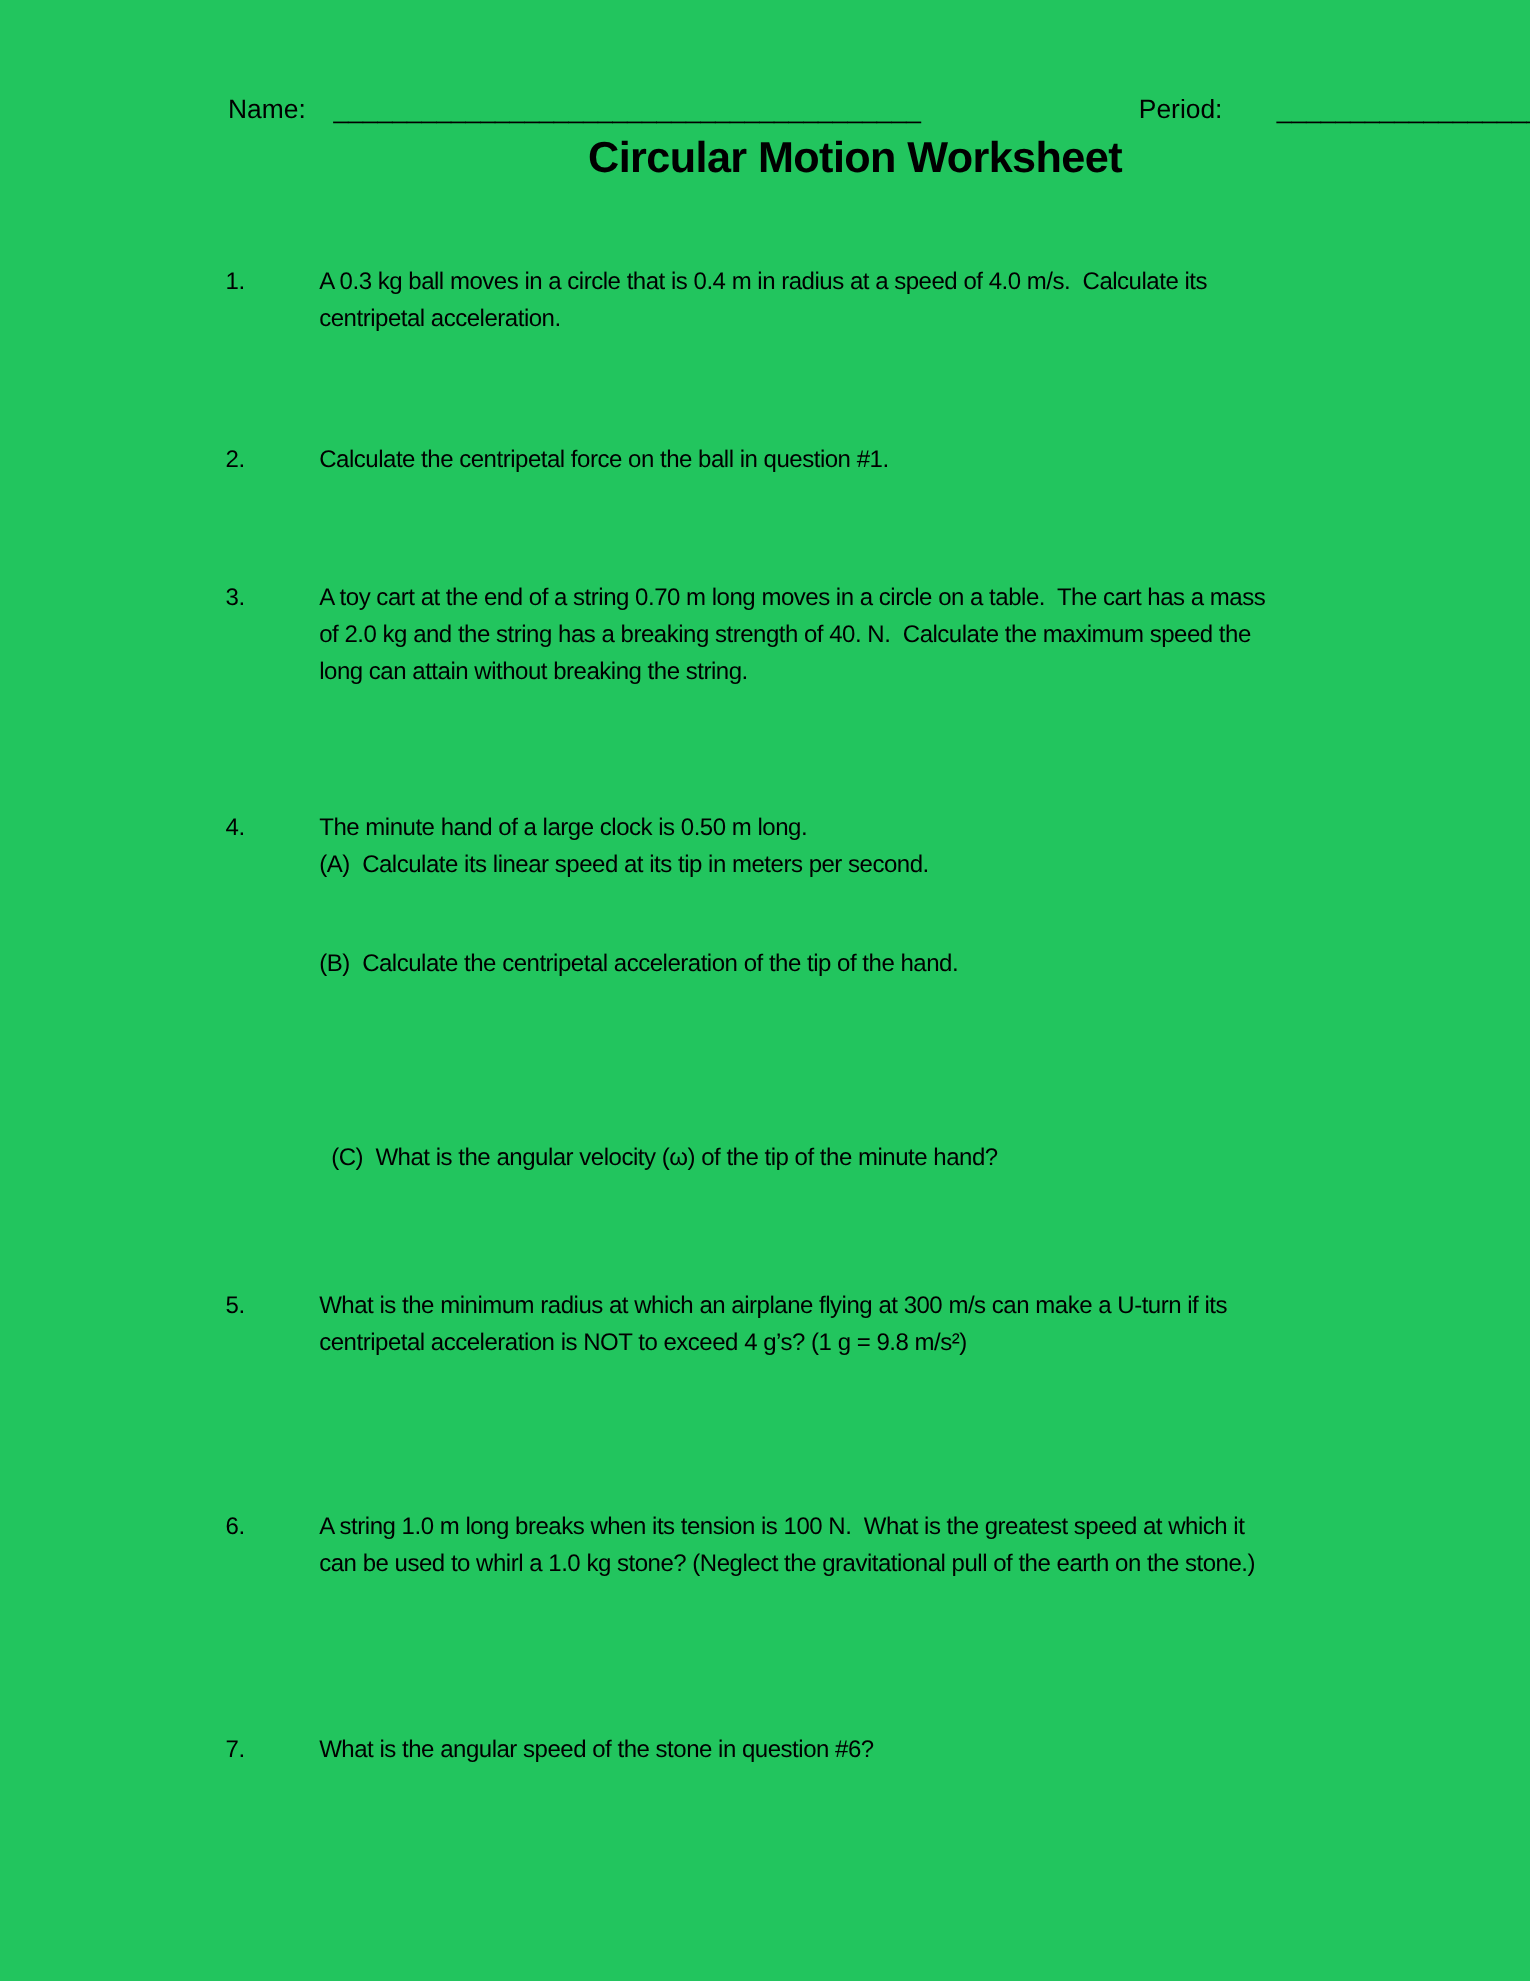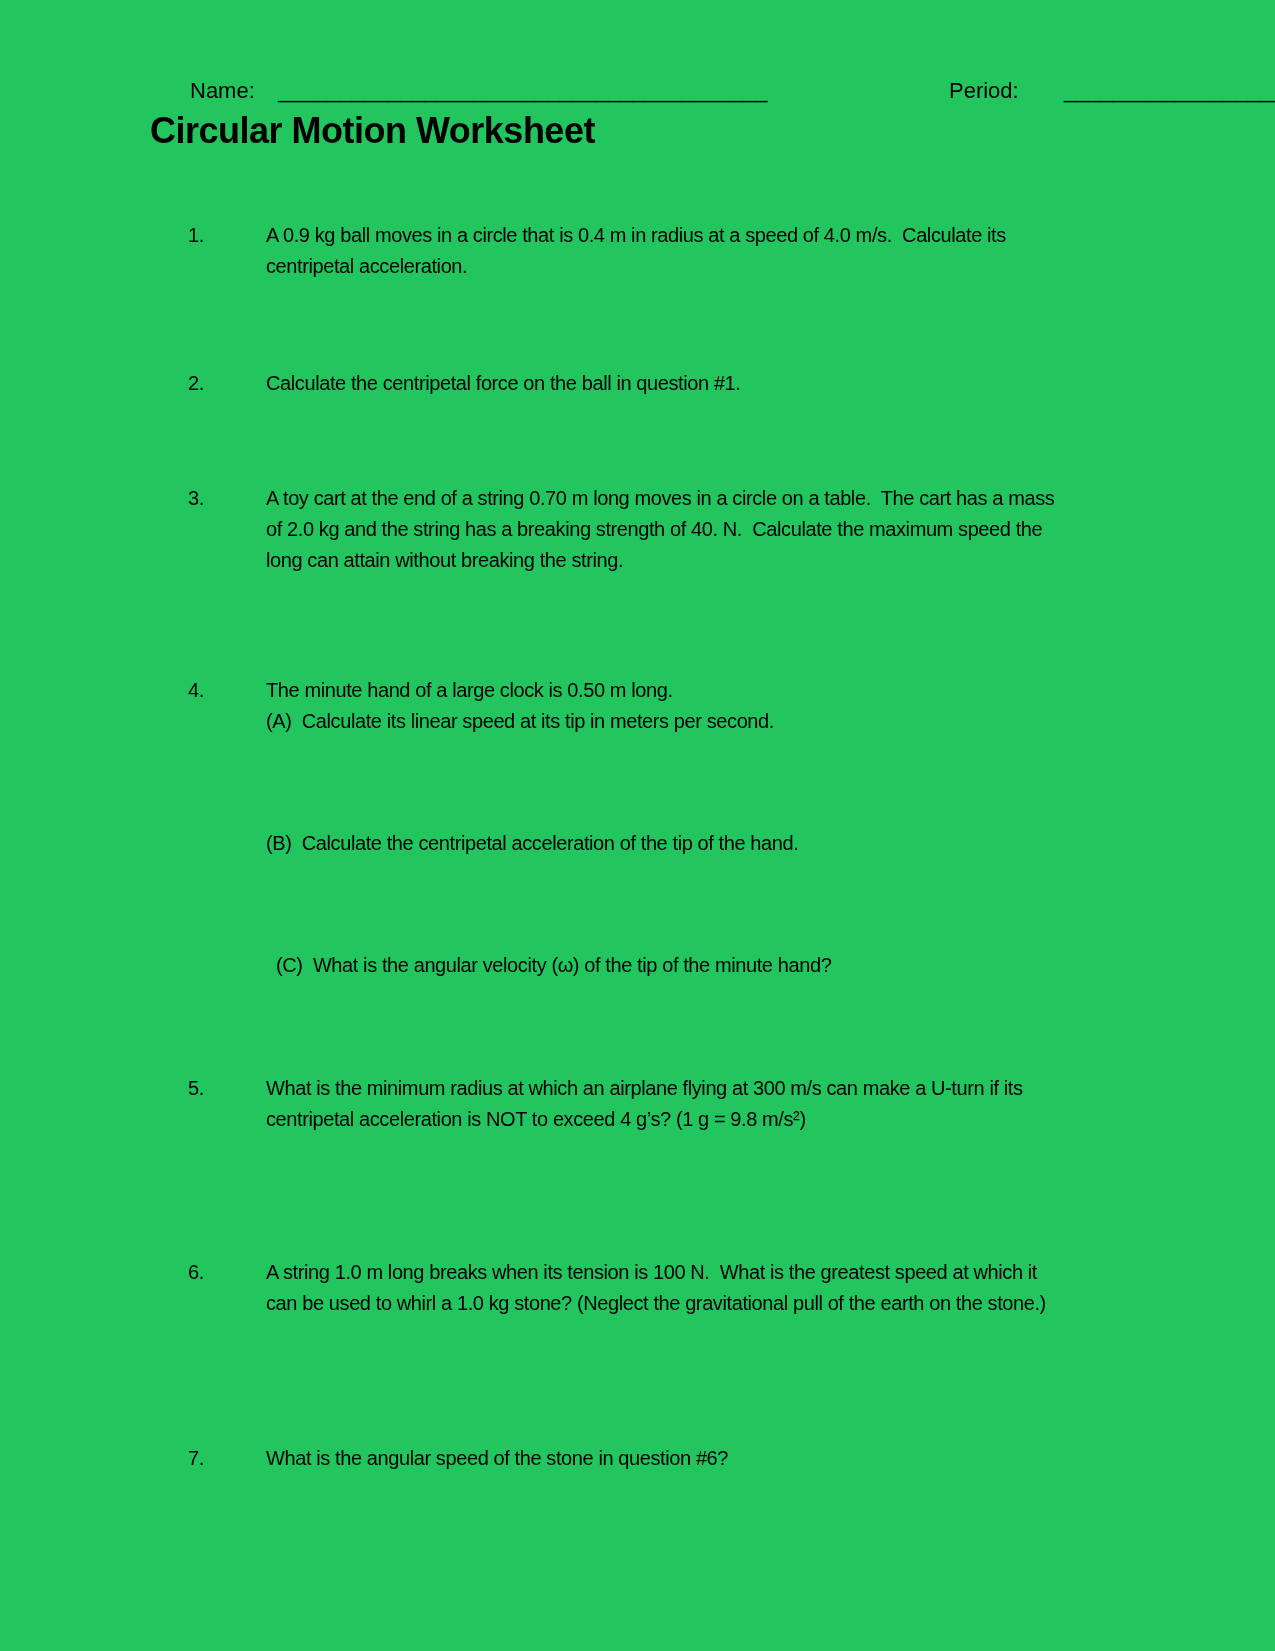--- a/index.html
+++ b/index.html
@@ -31,20 +31,21 @@
   .name-lbl   { left: 190px; }
   .name-blank { left: 278px; }
   .period-lbl { left: 949px; }
   .period-blank { left: 1064px; }
   
   .title {
     position: absolute;
     top: 110px;
     left: 150px;
     width: 1125px;
+    text-align: center;
     font-weight: bold;
     font-size: 36px;
     line-height: 42px;
     letter-spacing: -0.5px;
     white-space: pre;
   }
   
   .q {
     position: absolute;
     left: 188px;
@@ -65,21 +66,21 @@
     position: absolute;
     left: 266px;
     font-size: 20px;
     line-height: 31px;
     letter-spacing: -0.4px;
   }
   .t220  { top: 220px; }
   .t368  { top: 368px; }
   .t483  { top: 483px; }
   .t675  { top: 675px; }
-  .t828  { top: 828px; }
+  .t828  { top: 788px; }
   .t950  { top: 950px; margin-left: 10px; }
   .t1073 { top: 1073px; }
   .t1257 { top: 1257px; }
   .t1443 { top: 1443px; }
 </style>
 </head>
 <body>
 
 <div class="page">
 
@@ -88,21 +89,21 @@
     <span class="blank name-blank">________________________________________</span>
     <span class="lbl period-lbl">Period:</span>
     <span class="blank period-blank">__________________</span>
   </div>
 
   <div class="title">Circular Motion Worksheet</div>
 
   <div class="q t220">
     <div class="qnum">1.</div>
     <div class="qlines">
-      <div class="line">A 0.9 kg ball moves in a circle that is 0.4 m in radius at a speed of 4.0 m/s.  Calculate its</div>
+      <div class="line">A 0.3 kg ball moves in a circle that is 0.4 m in radius at a speed of 4.0 m/s.  Calculate its</div>
       <div class="line">centripetal acceleration.</div>
     </div>
   </div>
 
   <div class="q t368">
     <div class="qnum">2.</div>
     <div class="qlines">
       <div class="line">Calculate the centripetal force on the ball in question #1.</div>
     </div>
   </div>

